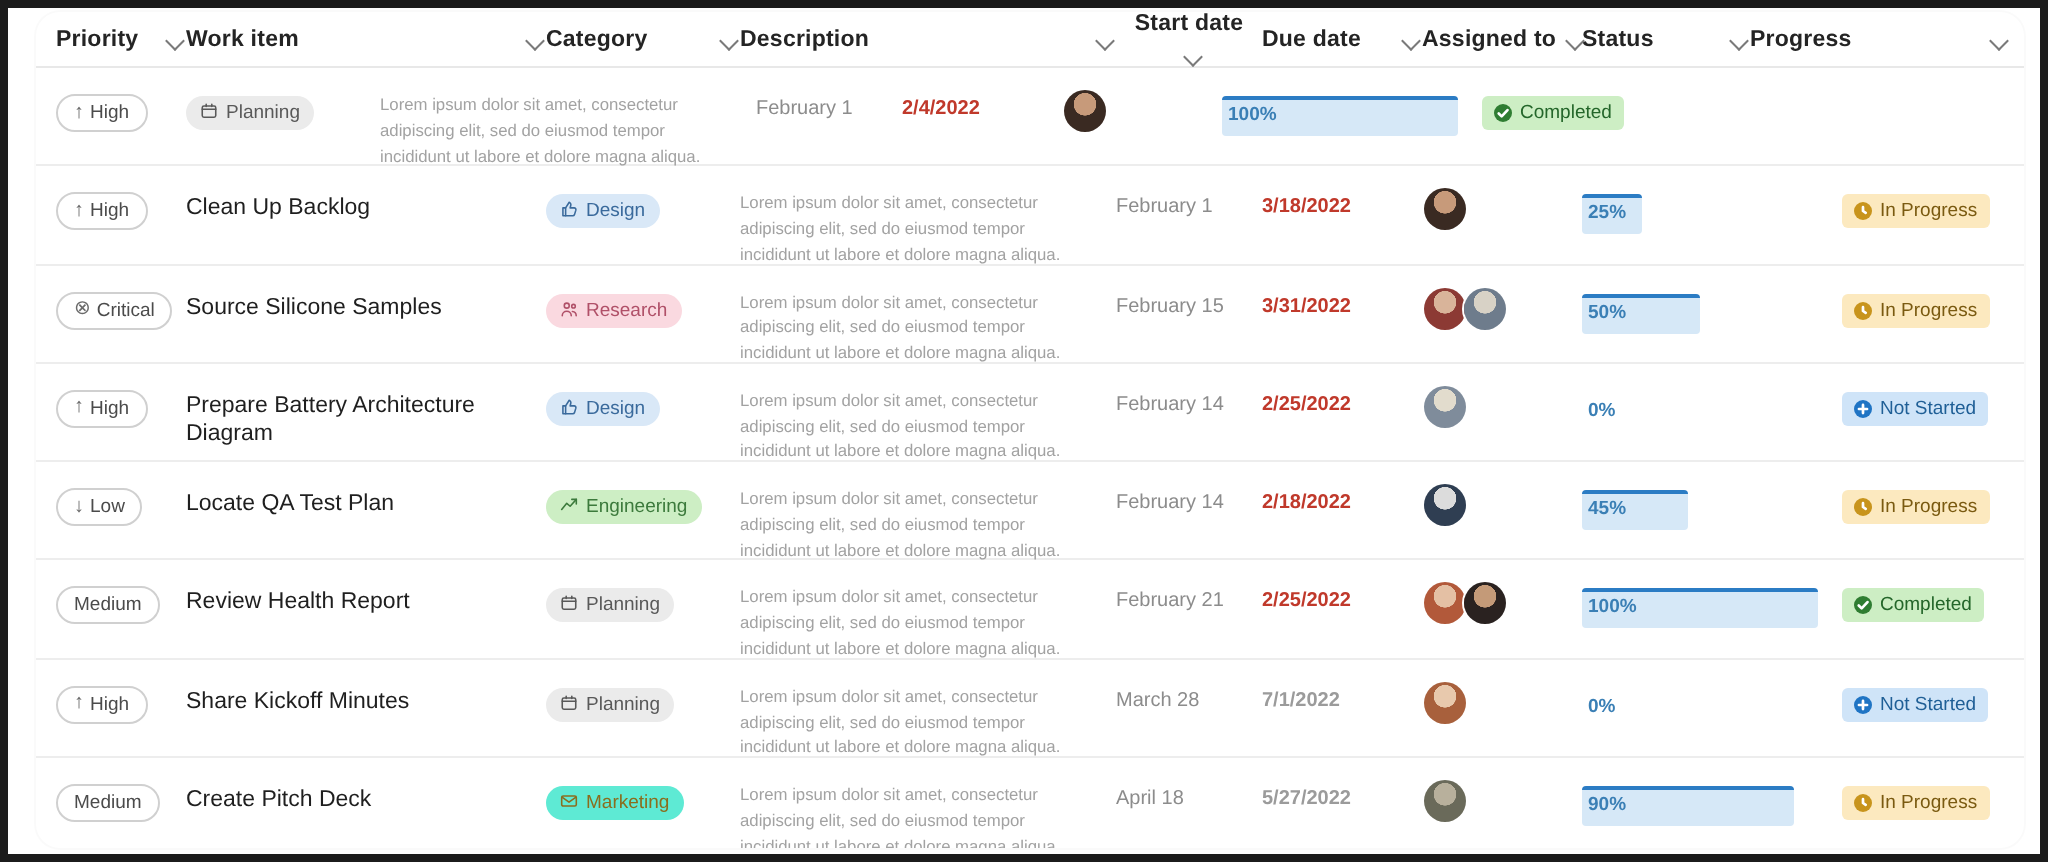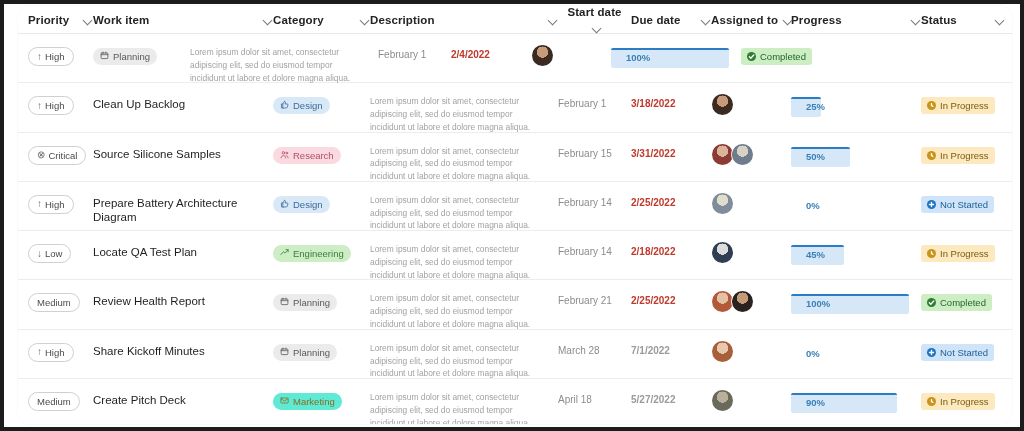--- a/index.html
+++ b/index.html
@@ -137,21 +137,21 @@
   .prog-wrap {
     margin-top:14px; width:118px; height:20px; position:relative;
   }
   .prog-fill {
     position:absolute; left:0; top:0; height:20px;
     background:#d6e8f7;
     border-top:2px solid #2b7cc4;
     border-radius:2px;
   }
   .prog-txt {
-    position:absolute; left:15px; top:5px;
+    position:absolute; left:3px; top:5px;
     font-size:9.5px; color:#3a7fb5; font-weight:600;
     z-index:2; line-height:1;
   }
 
   
   .pill-stat {
     display:inline-flex; align-items:center; gap:4px;
     border-radius:3px; height:17px; padding:0 6px;
     font-size:9.5px; margin-top:14px; white-space:nowrap;
   }
@@ -194,26 +194,26 @@
           <span class="chev"></span>
         </div>
         <div class="c c-due">
           <span class="hlabel">Due date</span>
           <span class="chev"></span>
         </div>
         <div class="c c-assigned">
           <span class="hlabel">Assigned to</span>
           <span class="chev"></span>
         </div>
+        <div class="c c-status">
+          <span class="hlabel">Status</span>
+          <span class="chev"></span>
+        </div>
         <div class="c c-progress">
           <span class="hlabel">Progress</span>
-          <span class="chev"></span>
-        </div>
-        <div class="c c-status">
-          <span class="hlabel">Status</span>
           <span class="chev"></span>
         </div>
       </div>
     <div id="body">
         <div class="row body-row">
           <div class="c c-priority">
             <span class="pill-pri">
               <span class="pri-ico">↑</span>
               <span>High</span>
             </span>

